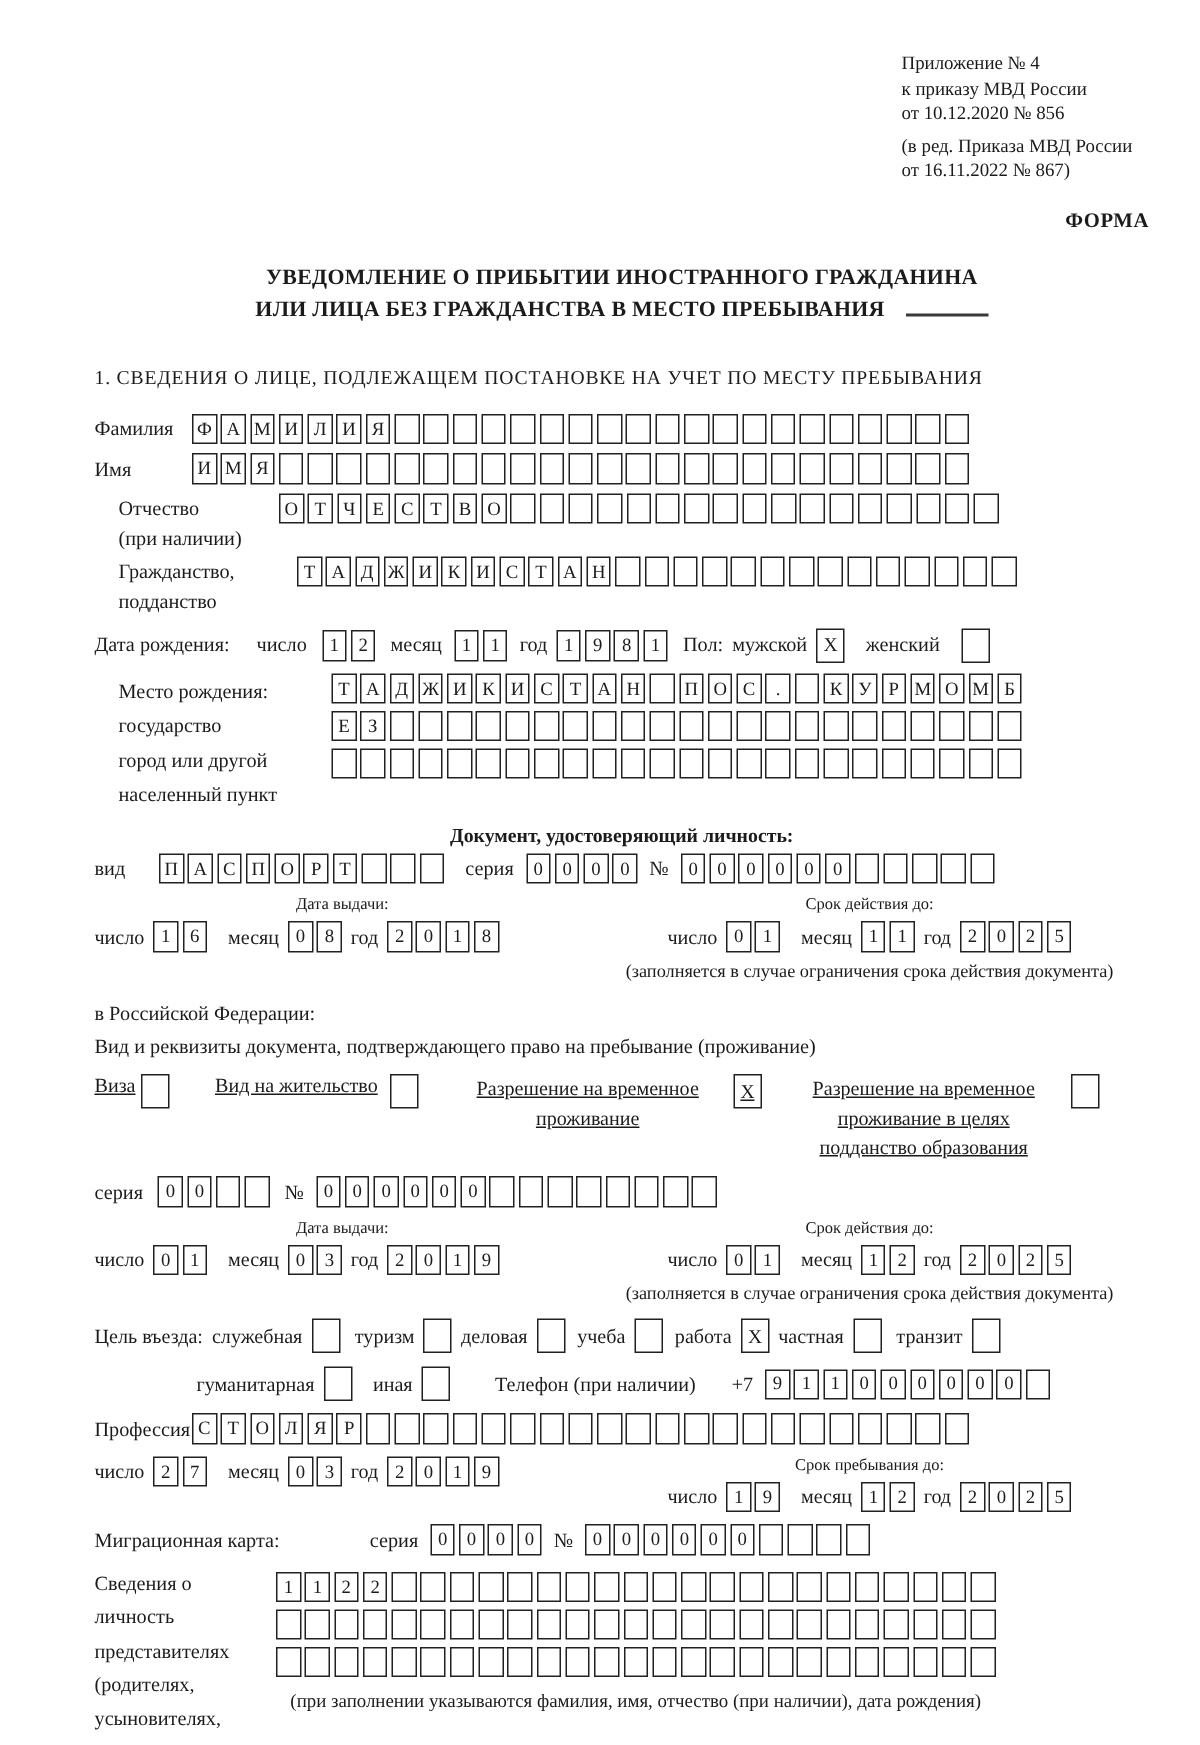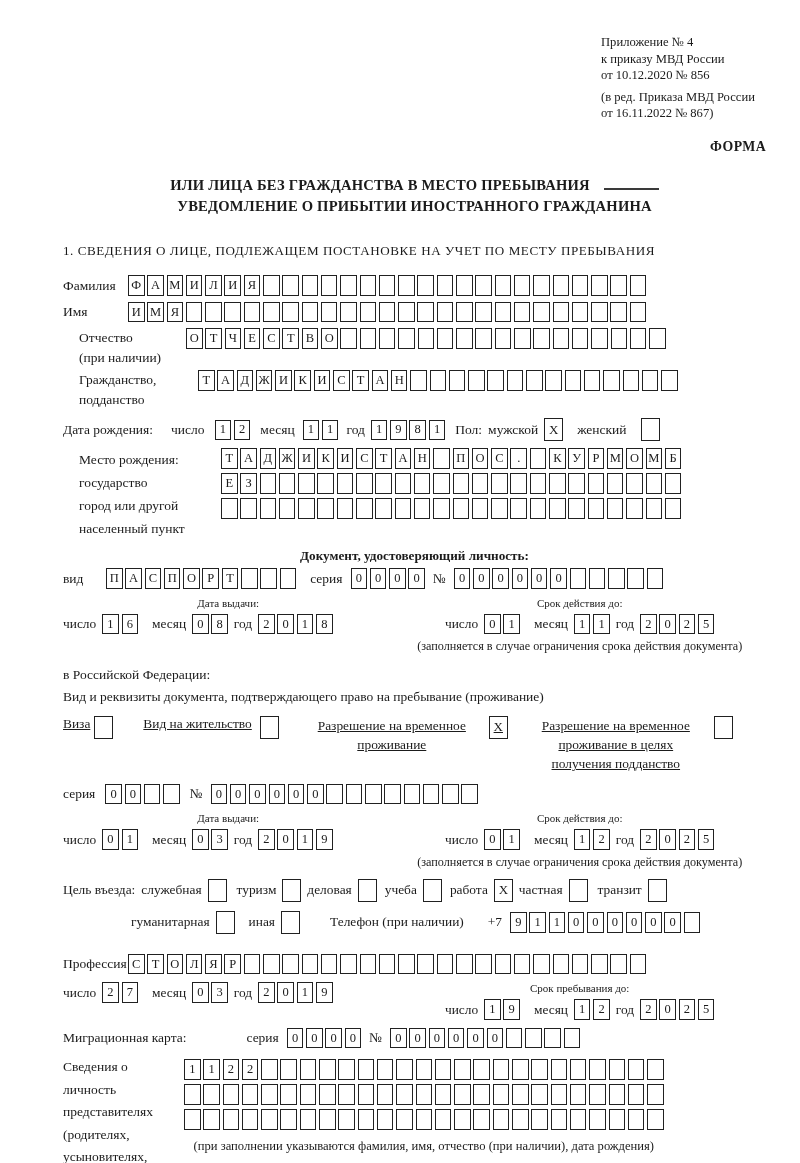--- a/index.html
+++ b/index.html
@@ -96,24 +96,24 @@
     <div>от 10.12.2020 № 856</div>
     <div class="ref-sub">
       <div>(в ред. Приказа МВД России</div>
       <div>от 16.11.2022 № 867)</div>
     </div>
   </div>
 
   <div class="forma">ФОРМА</div>
 
   <div class="title">
+    <div>УВЕДОМЛЕНИЕ О ПРИБЫТИИ ИНОСТРАННОГО ГРАЖДАНИНА</div>
     <div>
       <span>ИЛИ ЛИЦА БЕЗ ГРАЖДАНСТВА В МЕСТО ПРЕБЫВАНИЯ</span><span class="blank"></span>
     </div>
-    <div>УВЕДОМЛЕНИЕ О ПРИБЫТИИ ИНОСТРАННОГО ГРАЖДАНИНА</div>
   </div>
 
   <div class="sec1">1. СВЕДЕНИЯ О ЛИЦЕ, ПОДЛЕЖАЩЕМ ПОСТАНОВКЕ НА УЧЕТ ПО МЕСТУ ПРЕБЫВАНИЯ</div>
 
   <div class="frow" style="margin-top:16px">
     <span class="lbl w65">Фамилия</span>
     <span class="cells">
         <span class="cell">Ф</span>
         <span class="cell">А</span>
         <span class="cell">М</span>
@@ -458,21 +458,21 @@
     <span class="pl ml30">Вид на жительство</span>
     <span class="cbx ml14"></span>
     <span class="pc ml24" style="width:178px">
       <span>Разрешение на временное</span><br>
       <span>проживание</span>
     </span>
     <span class="cbx">X</span>
     <span class="pc ml18" style="width:180px">
       <span>Разрешение на временное</span><br>
       <span>проживание в целях</span><br>
-      <span>получения подданство</span>
+      <span>подданство образования</span>
     </span>
     <span class="cbx"></span>
   </div>
 
   <div class="frow" style="margin-top:10px">
     <span class="lbl">серия</span>
     <span class="cells ml10">
         <span class="cell">0</span>
         <span class="cell">0</span>
         <span class="cell"></span>
@@ -577,21 +577,21 @@
         <span class="cell">0</span>
         <span class="cell">0</span>
         <span class="cell">0</span>
         <span class="cell">0</span>
         <span class="cell">0</span>
         <span class="cell">0</span>
         <span class="cell"></span>
       </span>
   </div>
 
-  <div class="frow" style="margin-top:20px">
+  <div class="frow" style="margin-top:8px">
     <span class="lbl w65">Профессия</span>
     <span class="cells">
         <span class="cell">С</span>
         <span class="cell">Т</span>
         <span class="cell">О</span>
         <span class="cell">Л</span>
         <span class="cell">Я</span>
         <span class="cell">Р</span>
         <span class="cell"></span>
         <span class="cell"></span>

